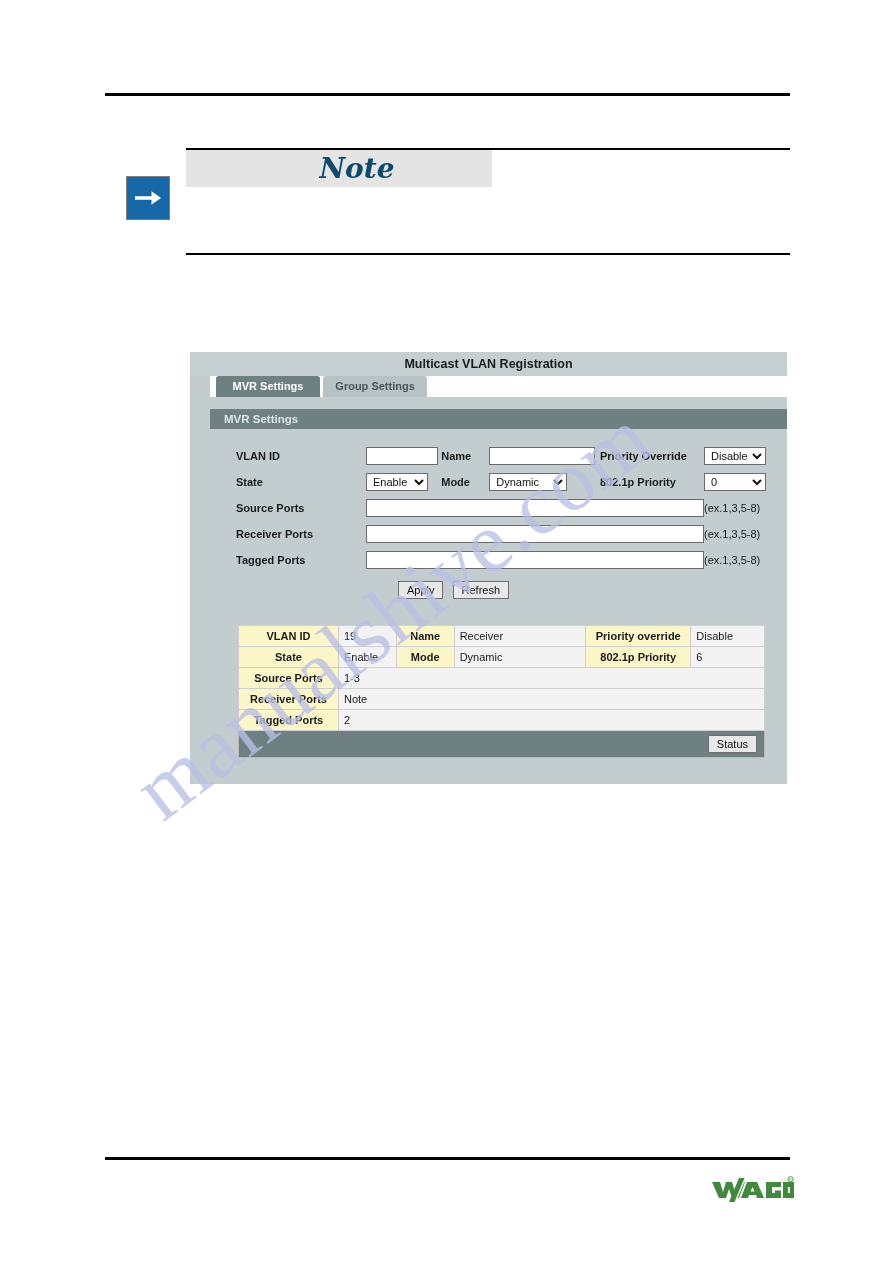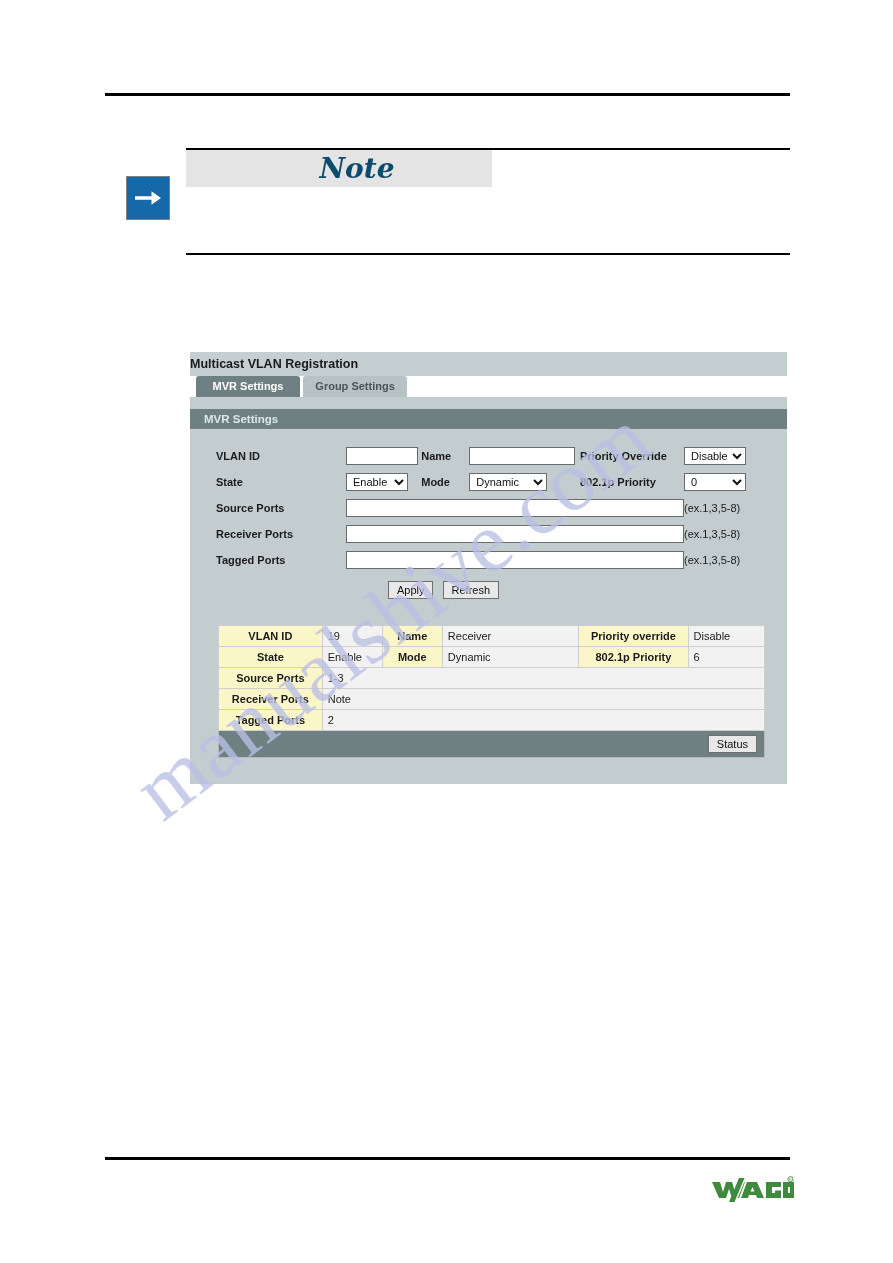--- a/index.html
+++ b/index.html
@@ -110,28 +110,30 @@
     left: 190px;
     top: 352px;
     width: 597px;
     background: #c3cdcf;
     font-size: 11px;
     z-index: 2;
   }
   .panel-title {
     height: 24px;
     line-height: 24px;
+    text-align: center;
     font-weight: bold;
     font-size: 12.5px;
     color: #1b1b1b;
     background: #c5ced0;
   }
   .panel-body {
     background: #ffffff;
     padding: 0;
+    margin-left: 20px;
   }
 
   
   .tabbar {
     position: relative;
     height: 21px;
     background: #ffffff;
     padding-left: 6px;
     box-sizing: border-box;
   }

